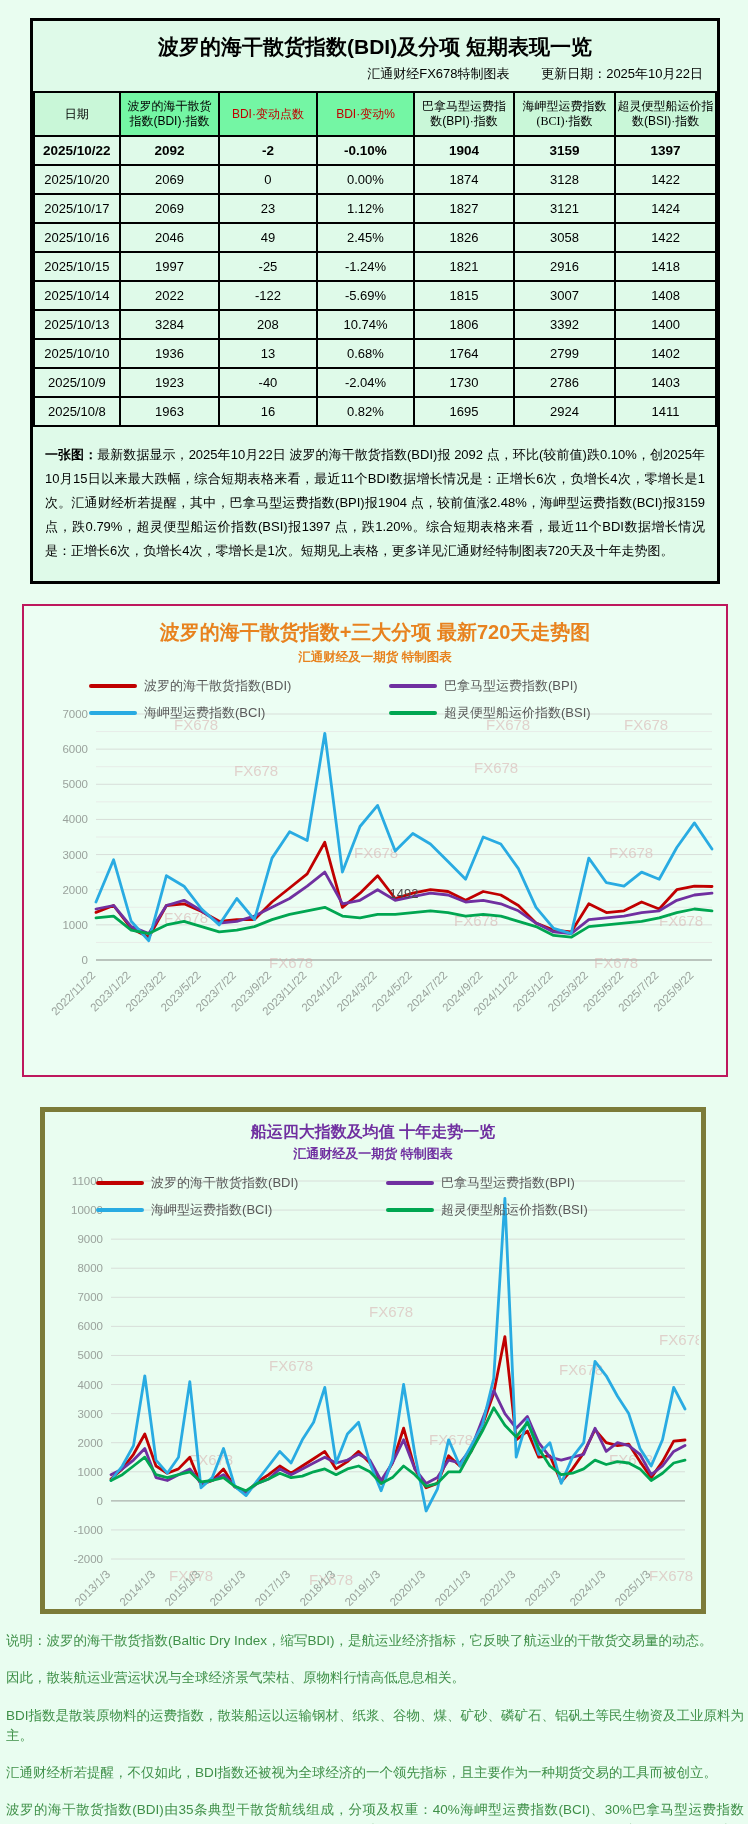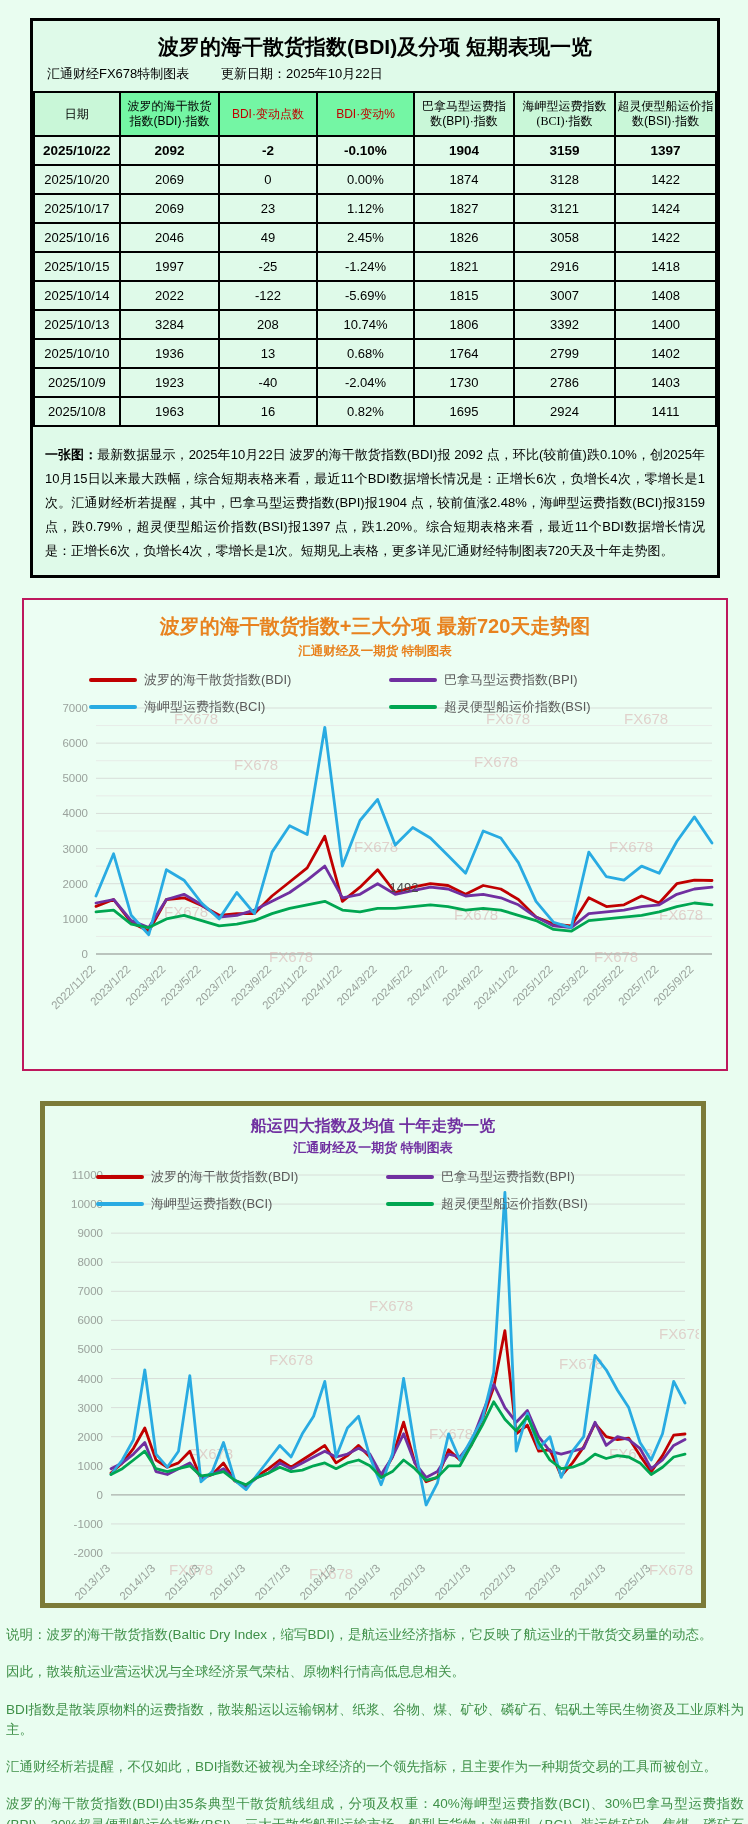--- a/index.html
+++ b/index.html
@@ -5,24 +5,24 @@
   html,body{margin:0;padding:0;}
   body{
     width:748px;height:1824px;overflow:hidden;
     background:#e9fdf0;
     font-family:"Liberation Sans","DejaVu Sans",sans-serif;
     color:#000;
   }
   
   .panel1{
     position:relative;margin:18px 38px 0 30px;width:684px;
-    border:3px solid #000;background:#dffae9;padding-bottom:0;
+    border:3px solid #000;background:#dffae9;padding-bottom:6px;
   }
   .p1-title{text-align:center;font-size:21px;font-weight:bold;padding:12px 0 4px;}
-  .p1-sub{text-align:left;font-size:13px;padding-bottom:8px;}
+  .p1-sub{text-align:right;font-size:13px;padding-bottom:8px;}
   .p1-sub span{margin:0 14px;}
   table.bdi{border-collapse:collapse;width:100%;table-layout:fixed;}
   table.bdi th,table.bdi td{
     border:2px solid #000;text-align:center;vertical-align:middle;
   }
   table.bdi th{
     background:#c9f7d8;font-size:12px;font-weight:normal;
     padding:4px 1px;line-height:1.25;height:34px;
   }
   table.bdi th.hl{background:#74f6a4;}

